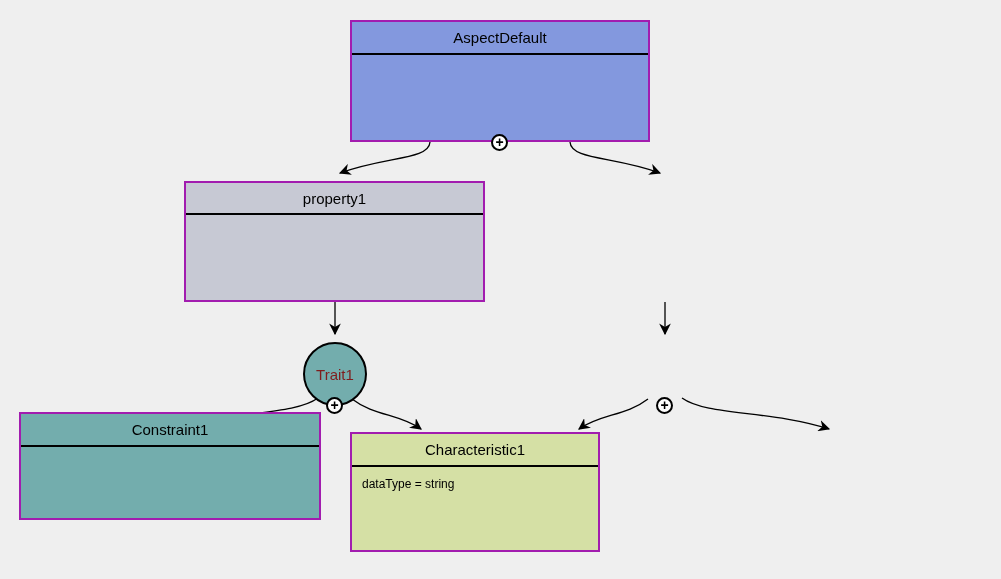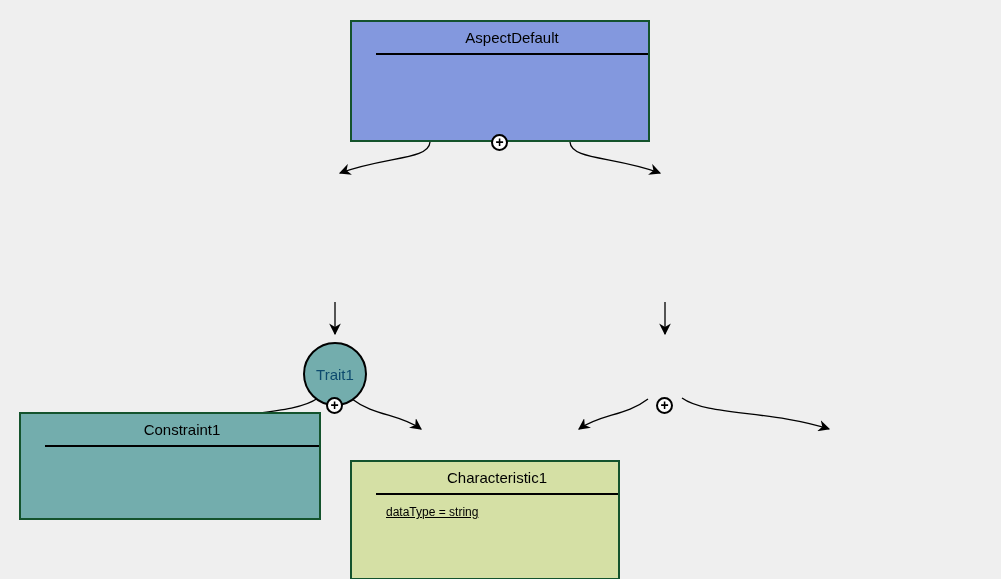--- a/index.html
+++ b/index.html
@@ -15,56 +15,54 @@
     overflow: hidden;
   }
   #edges {
     position: absolute;
     left: 0; top: 0;
     width: 1001px; height: 579px;
     pointer-events: none;
   }
   .node {
     position: absolute;
-    border: 2px solid #14532d;
+    border: 2px solid #a21caf;
     box-sizing: border-box;
-    padding-left: 24px;
   }
   .node .title {
     display: flex;
     align-items: center;
     justify-content: center;
     border-bottom: 2px solid #000;
     font-size: 15px;
     color: #000;
     box-sizing: border-box;
   }
   .node .body {
     padding: 10px 10px;
     font-size: 12px;
     color: #000;
-    text-decoration: underline;
   }
   .aspect { background: #8398de; }
   .property { background: #c7c9d4; }
   .teal { background: #73adad; }
   .characteristic { background: #d5e0a5; }
 
   .trait-circle {
     position: absolute;
     width: 64px; height: 64px;
     border: 2.5px solid #000;
     border-radius: 50%;
     background: #73adad;
     box-sizing: border-box;
     display: flex;
     align-items: center;
     justify-content: center;
     font-size: 15px;
-    color: #0c4a6e;
+    color: #7f1d1d;
   }
   .plus-badge {
     position: absolute;
     width: 17px; height: 17px;
     border: 2px solid #000;
     border-radius: 50%;
     background: #fff;
     box-sizing: border-box;
     display: flex;
     align-items: center;
@@ -77,21 +75,21 @@
     cursor: pointer;
     padding-bottom: 1px;
   }
   
   #node-aspect        { left: 350px; top: 20px;  width: 300px; height: 122px; }
   #node-aspect .title { height: 33px; }
   #node-property1     { left: 184px; top: 181px; width: 301px; height: 121px; }
   #node-property2     { left: 514px; top: 181px; width: 302px; height: 121px; }
   #node-property1 .title, #node-property2 .title { height: 32px; }
   #node-constraint1   { left: 19px;  top: 412px; width: 302px; height: 108px; }
-  #node-characteristic1 { left: 350px; top: 460px; width: 270px; height: 120px; }
+  #node-characteristic1 { left: 350px; top: 432px; width: 250px; height: 120px; }
   #node-constraint2   { left: 679px; top: 436px; width: 301px; height: 120px; }
   #node-constraint1 .title, #node-characteristic1 .title, #node-constraint2 .title { height: 33px; }
   #node-trait1 { left: 303px; top: 342px; }
   #node-trait2 { left: 633px; top: 342px; }
   #plus-aspect { left: 491px; top: 134px; }
   #plus-trait1 { left: 326px; top: 397px; }
   #plus-trait2 { left: 656px; top: 397px; }
 </style>
 </head>
 <body>
@@ -113,20 +111,23 @@
       <path d="M 352,399 C 374,416 400,414 421,429" marker-end="url(#arrow)"></path>
       <path d="M 648,399 C 626,416 600,414 579,429" marker-end="url(#arrow)"></path>
       <path d="M 682,398 C 707,416 770,410 829,429" marker-end="url(#arrow)"></path>
     </g>
   </svg>
 
   <div class="node aspect" id="node-aspect">
     <div class="title">AspectDefault</div>
   </div>
 
+  <div class="node property" id="node-property1">
+    <div class="title">property1</div>
+  </div>
 
 
   <div class="trait-circle" id="node-trait1">
     <span>Trait1</span>
   </div>
 
 
   <div class="node teal" id="node-constraint1">
     <div class="title">Constraint1</div>
   </div>

